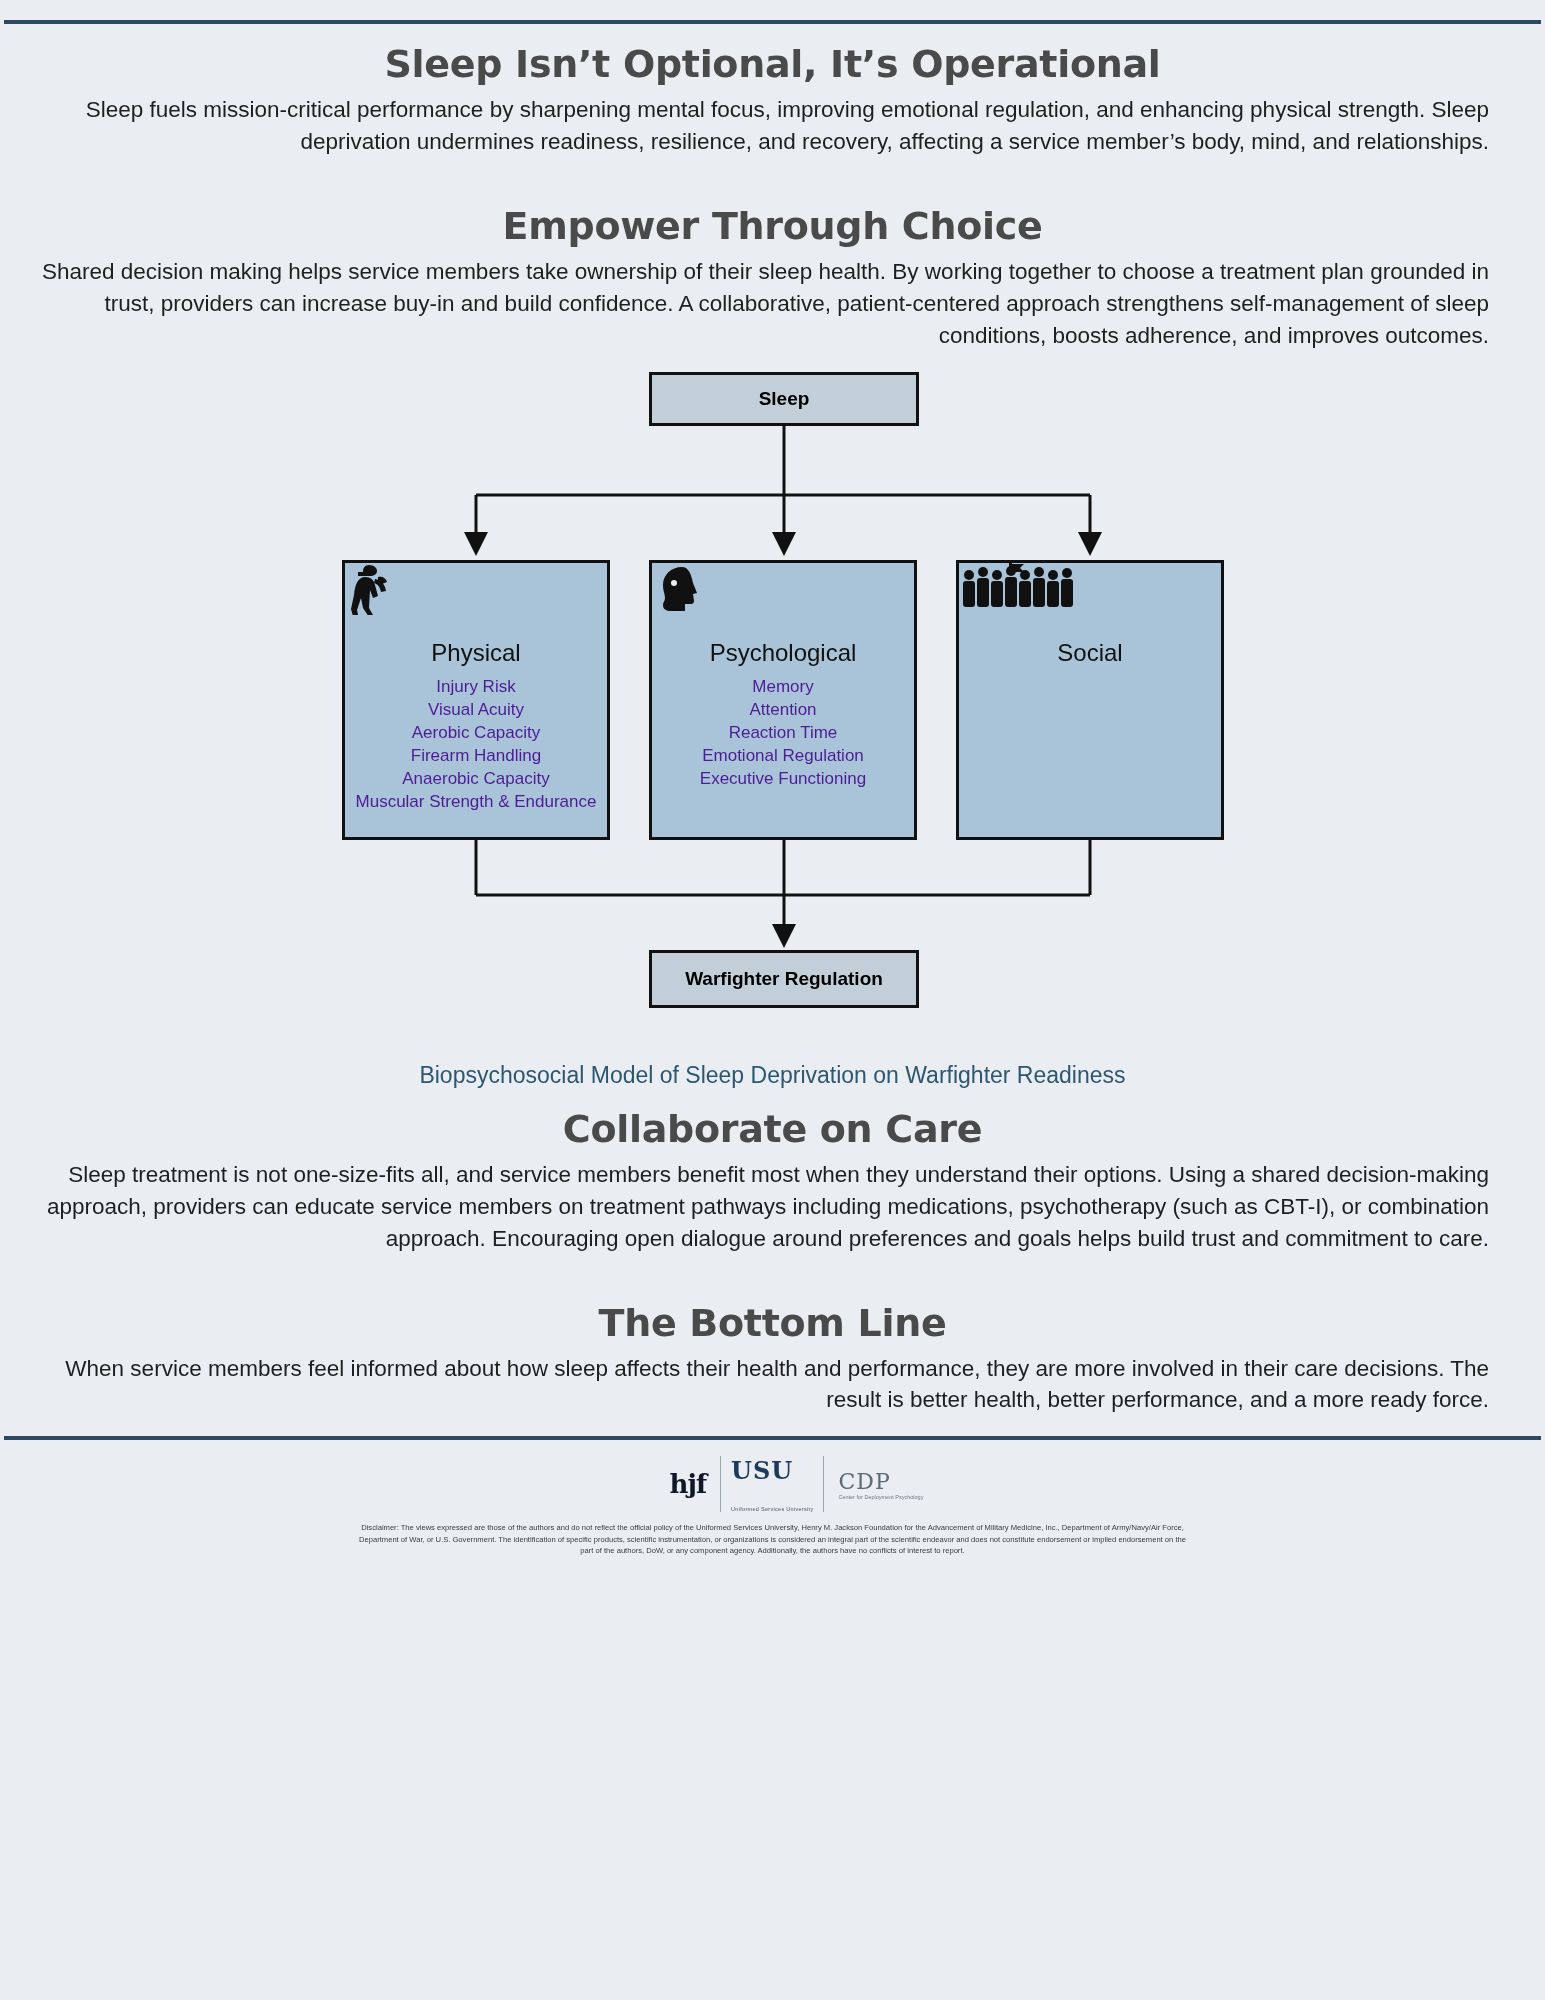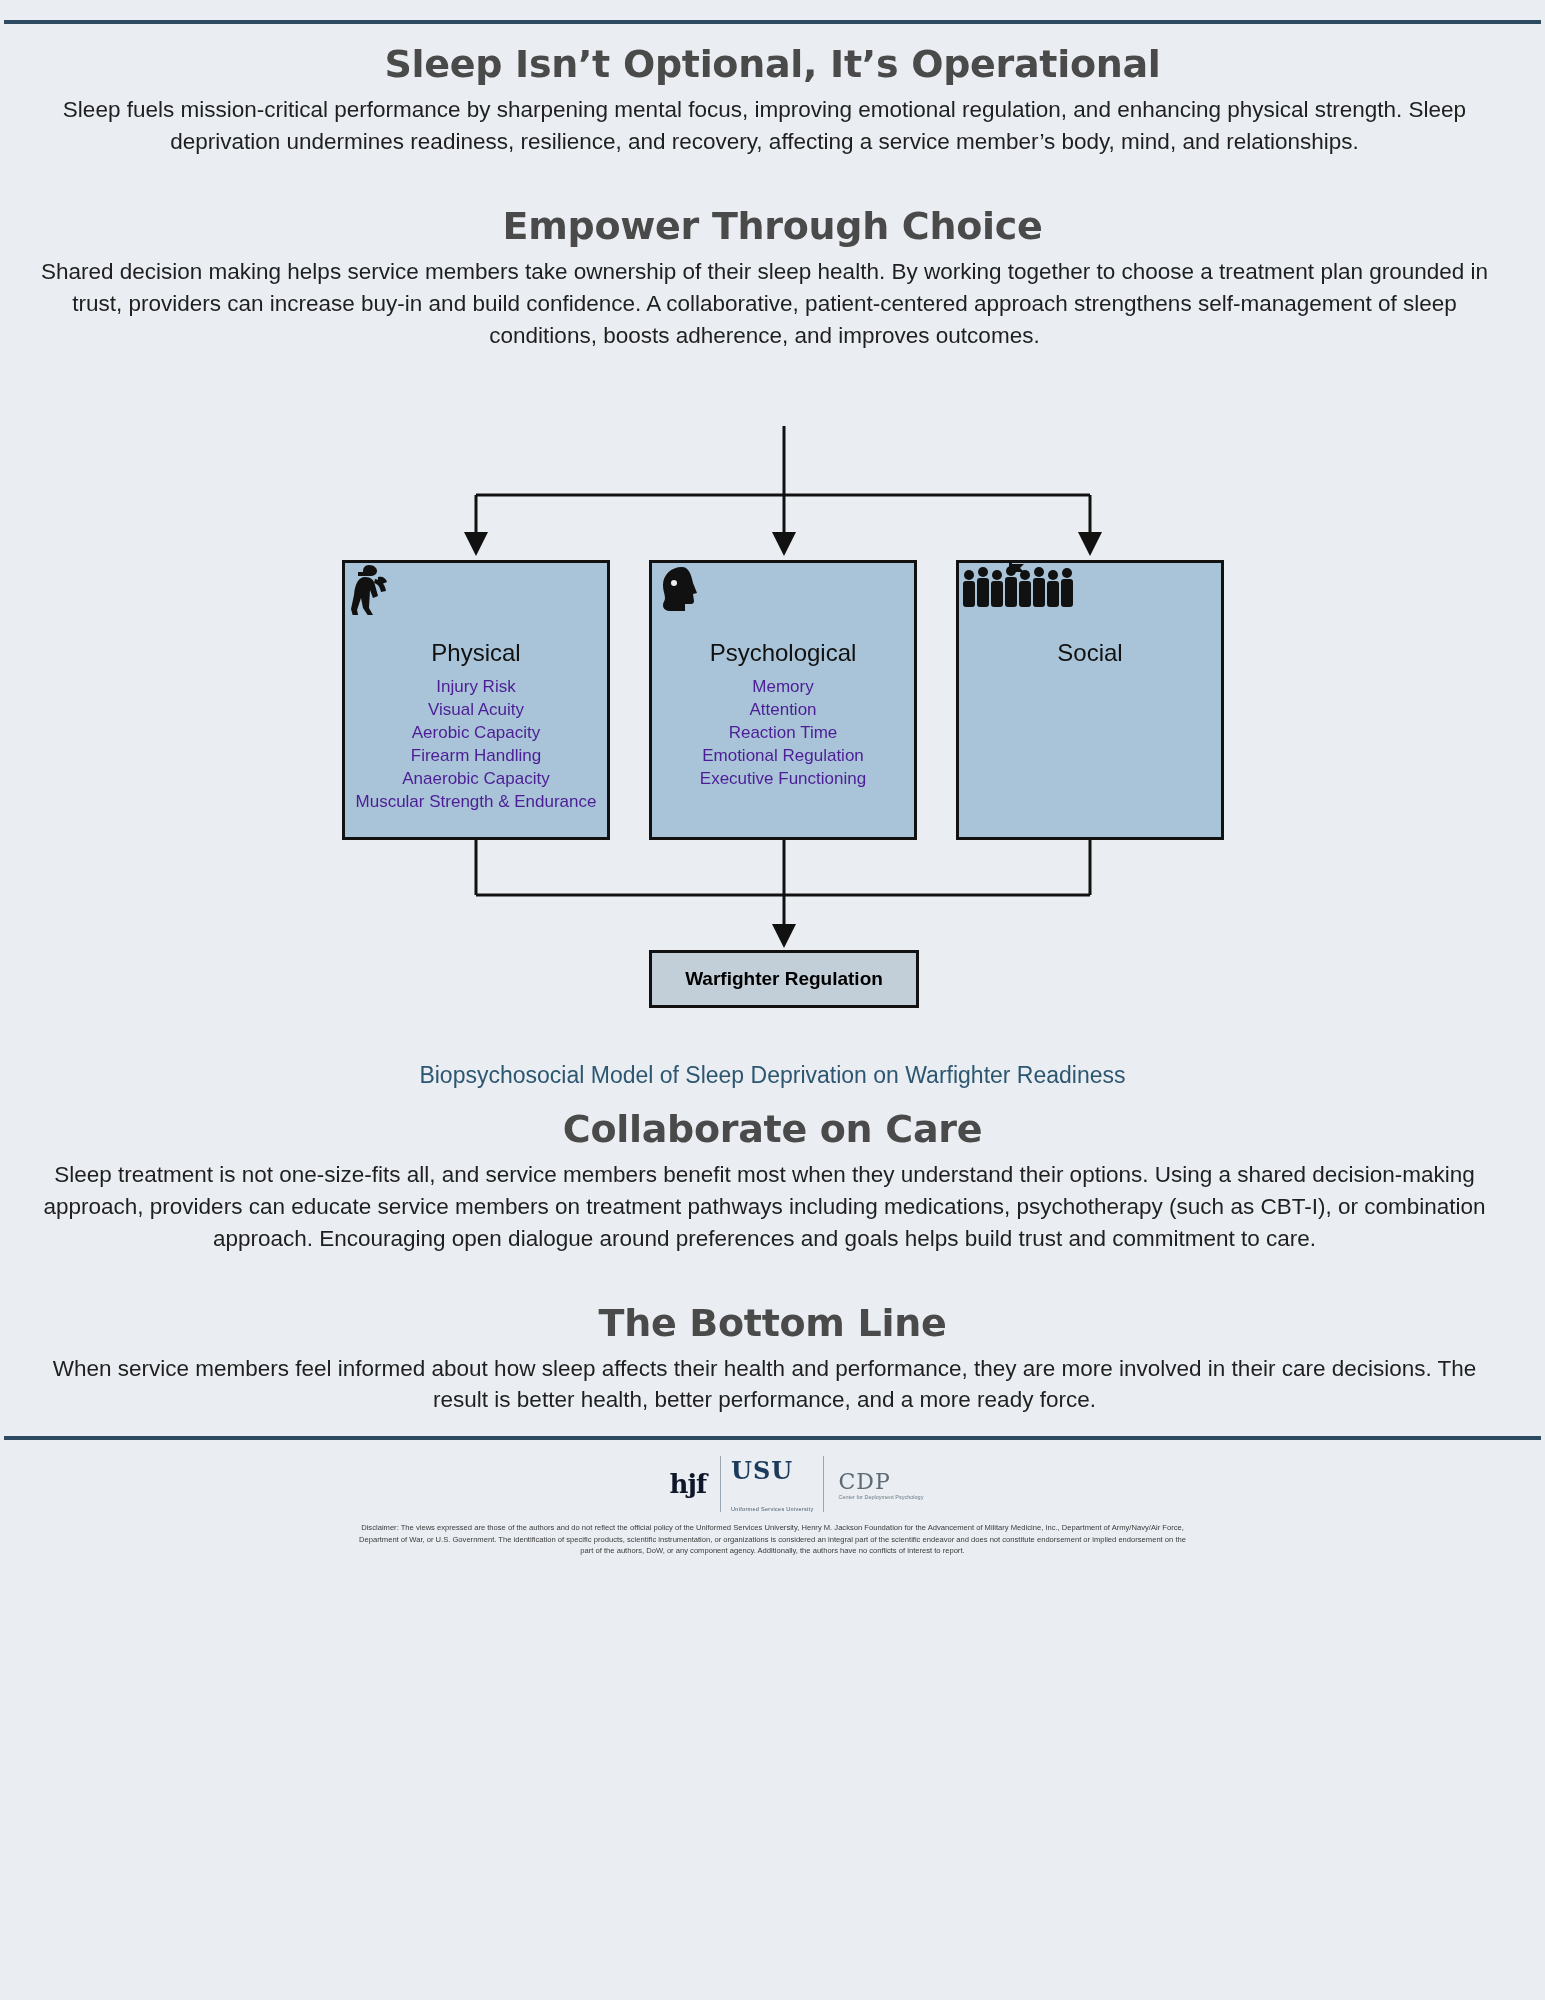--- a/index.html
+++ b/index.html
@@ -47,21 +47,21 @@
     font-weight: bold;
     font-size: 38px;
     margin: 18px 0 8px 0;
     letter-spacing: -0.3px;
   }
   .body-text {
     color: #1f1f1f;
     font-size: 22.5px;
     line-height: 1.42;
     margin: 0 16px 6px 0;
-    text-align: center;
+    text-align: right;
   }
   .sec-gap { height: 22px; }
   
   .diagram {
     position: relative;
     width: 1545px;
     height: 700px;
     margin: 8px 0 0 0;
     left: -28px;
   }
@@ -234,20 +234,21 @@
         <line x1="464" y1="135" x2="464" y2="190" stroke="#111" stroke-width="3" marker-end="url(#arrow)"></line>
         <line x1="772" y1="135" x2="772" y2="190" stroke="#111" stroke-width="3" marker-end="url(#arrow)"></line>
         <line x1="1078" y1="135" x2="1078" y2="190" stroke="#111" stroke-width="3" marker-end="url(#arrow)"></line>
 
         <line x1="464" y1="480" x2="464" y2="535" stroke="#111" stroke-width="3"></line>
         <line x1="1078" y1="480" x2="1078" y2="535" stroke="#111" stroke-width="3"></line>
         <line x1="464" y1="535" x2="1078" y2="535" stroke="#111" stroke-width="3"></line>
         <line x1="772" y1="480" x2="772" y2="582" stroke="#111" stroke-width="3" marker-end="url(#arrow)"></line>
       </svg>
 
+      <div class="node" id="node-sleep">Sleep</div>
 
       <div class="cat-box" id="cat-physical">
         <div class="cat-icon">
           <svg width="48" height="52" viewBox="0 0 48 52">
             <g fill="#111">
               <path d="M24 2 c5 0 8 3 8 6 0 3-3 5-7 5 -4 0-7-2-7-5 0-3 2-6 6-6z"></path>
               <path d="M13 9 h10 v4 h-10z"></path>
               <path d="M20 14 c6 0 9 3 10 8 l3 11 -5 2 -3-8 -1 18 4 7 -4 2 -6-9 -2-10 -4 12 2 9 -5 1 -3-11 3-14 c1-12 5-18 11-18z"></path>
               <path d="M30 16 c6 1 10 5 11 12 l-5 1 c-1-5-3-8-7-9z"></path>
               <path d="M33 14 c4-1 8 1 9 5 l-5 2 c-1-2-2-3-4-3z"></path>

